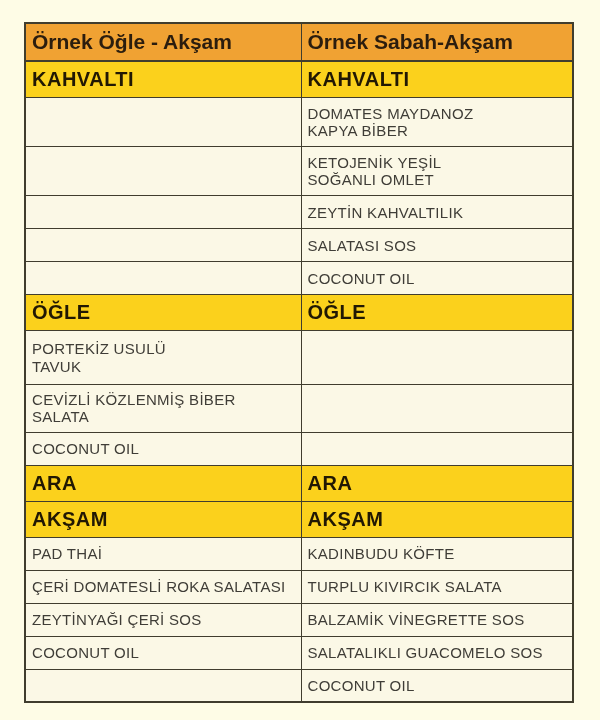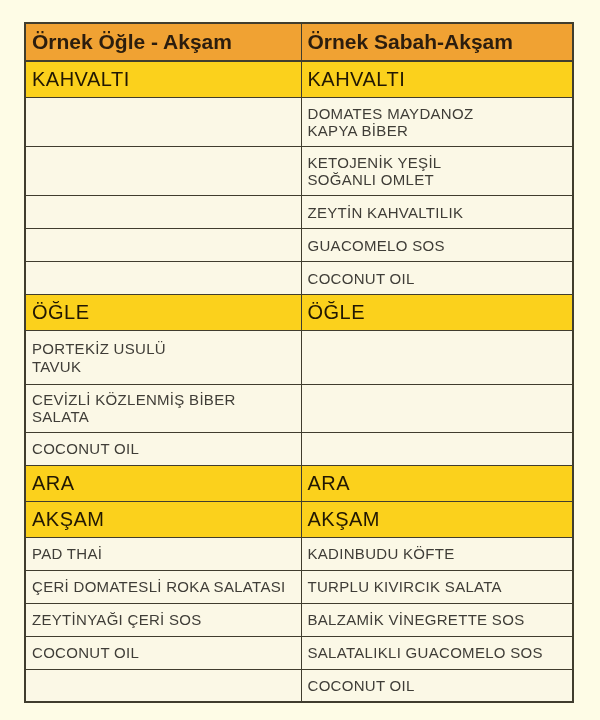--- a/index.html
+++ b/index.html
@@ -48,21 +48,21 @@
     background: var(--orange);
     color: var(--header-text);
     font-weight: bold;
     font-size: 21px;
     height: 34px;
     border-bottom-width: 2px;
   }
   tr.row-section td {
     background: var(--yellow);
     color: var(--section-text);
-    font-weight: normal;
+    font-weight: bold;
     font-size: 20px;
     letter-spacing: 0.5px;
     height: 33px;
   }
   tr.row-item td {
     background: var(--cell-bg);
     color: var(--body-text);
     font-size: 15px;
     letter-spacing: 0.3px;
     height: 33px;
@@ -98,21 +98,21 @@
         <td></td>
         <td>KETOJENİK YEŞİL
 SOĞANLI OMLET</td>
       </tr>
       <tr class="row-item">
         <td></td>
         <td>ZEYTİN KAHVALTILIK</td>
       </tr>
       <tr class="row-item">
         <td></td>
-        <td>GUACOMELO SOS</td>
+        <td>SALATASI SOS</td>
       </tr>
       <tr class="row-item">
         <td></td>
         <td>COCONUT OIL</td>
       </tr>
 
       <tr class="row-section">
         <td>ÖĞLE</td>
         <td>ÖĞLE</td>
       </tr>

